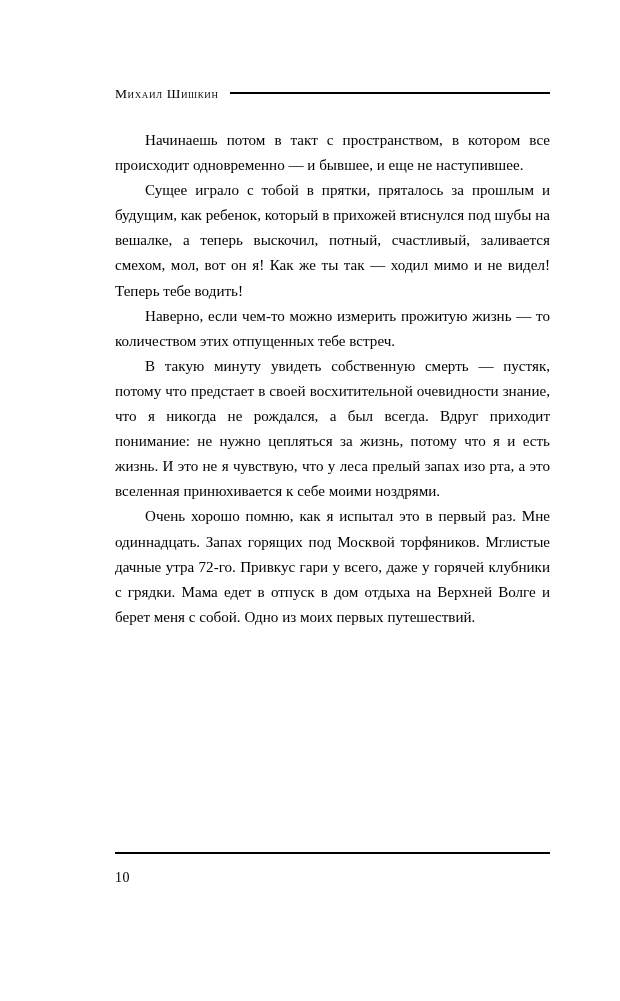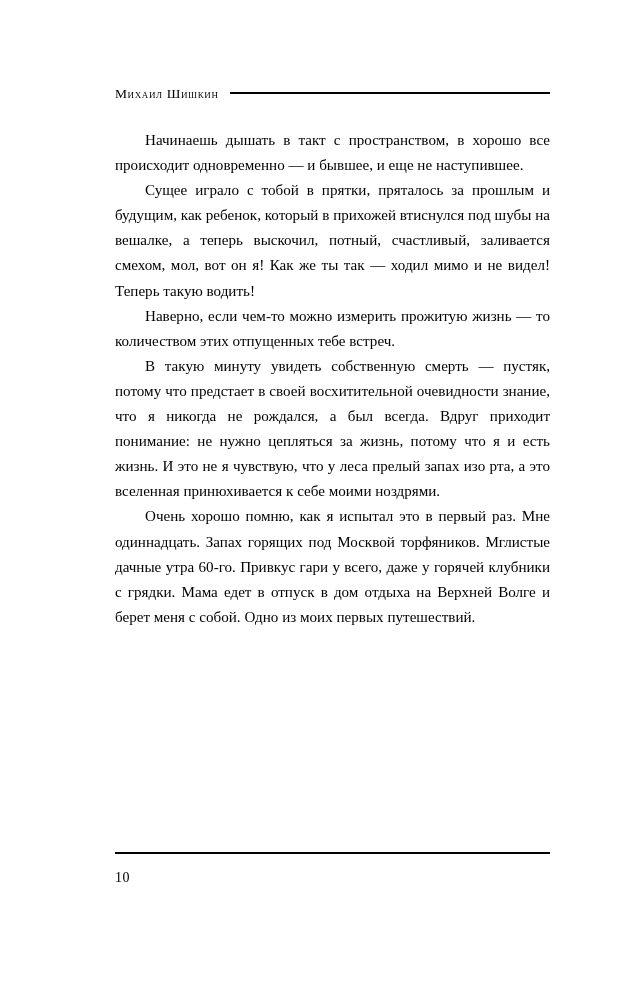--- a/index.html
+++ b/index.html
@@ -78,23 +78,23 @@
 <body>
 
 <div class="page">
 
   <div class="header">
     <div class="header-author">Михаил Шишкин</div>
     <div class="header-rule"></div>
   </div>
 
   <div class="body-text">
-    <p>Начинаешь дышать в такт с пространством, в хорошо все происходит одновременно — и бывшее, и еще не наступившее.</p>
-    <p>Сущее играло с тобой в прятки, пряталось за прошлым и будущим, как ребенок, который в прихожей втиснулся под шубы на вешалке, а теперь выскочил, потный, счастливый, заливается смехом, мол, вот он я! Как же ты так — ходил мимо и не видел! Теперь такую водить!</p>
+    <p>Начинаешь потом в такт с пространством, в котором все происходит одновременно — и бывшее, и еще не наступившее.</p>
+    <p>Сущее играло с тобой в прятки, пряталось за прошлым и будущим, как ребенок, который в прихожей втиснулся под шубы на вешалке, а теперь выскочил, потный, счастливый, заливается смехом, мол, вот он я! Как же ты так — ходил мимо и не видел! Теперь тебе водить!</p>
     <p>Наверно, если чем-то можно измерить прожитую жизнь — то количеством этих отпущенных тебе встреч.</p>
     <p>В такую минуту увидеть собственную смерть — пустяк, потому что предстает в своей восхитительной очевидности знание, что я никогда не рождался, а был всегда. Вдруг приходит понимание: не нужно цепляться за жизнь, потому что я и есть жизнь. И это не я чувствую, что у леса прелый запах изо рта, а это вселенная принюхивается к себе моими ноздрями.</p>
-    <p>Очень хорошо помню, как я испытал это в первый раз. Мне одиннадцать. Запах горящих под Москвой торфяников. Мглистые дачные утра 60-го. Привкус гари у всего, даже у горячей клубники с грядки. Мама едет в отпуск в дом отдыха на Верхней Волге и берет меня с собой. Одно из моих первых путешествий.</p>
+    <p>Очень хорошо помню, как я испытал это в первый раз. Мне одиннадцать. Запах горящих под Москвой торфяников. Мглистые дачные утра 72-го. Привкус гари у всего, даже у горячей клубники с грядки. Мама едет в отпуск в дом отдыха на Верхней Волге и берет меня с собой. Одно из моих первых путешествий.</p>
   </div>
 
   <div class="footer-rule"></div>
   <div class="page-number">10</div>
 
 </div>
 
 </body></html>

